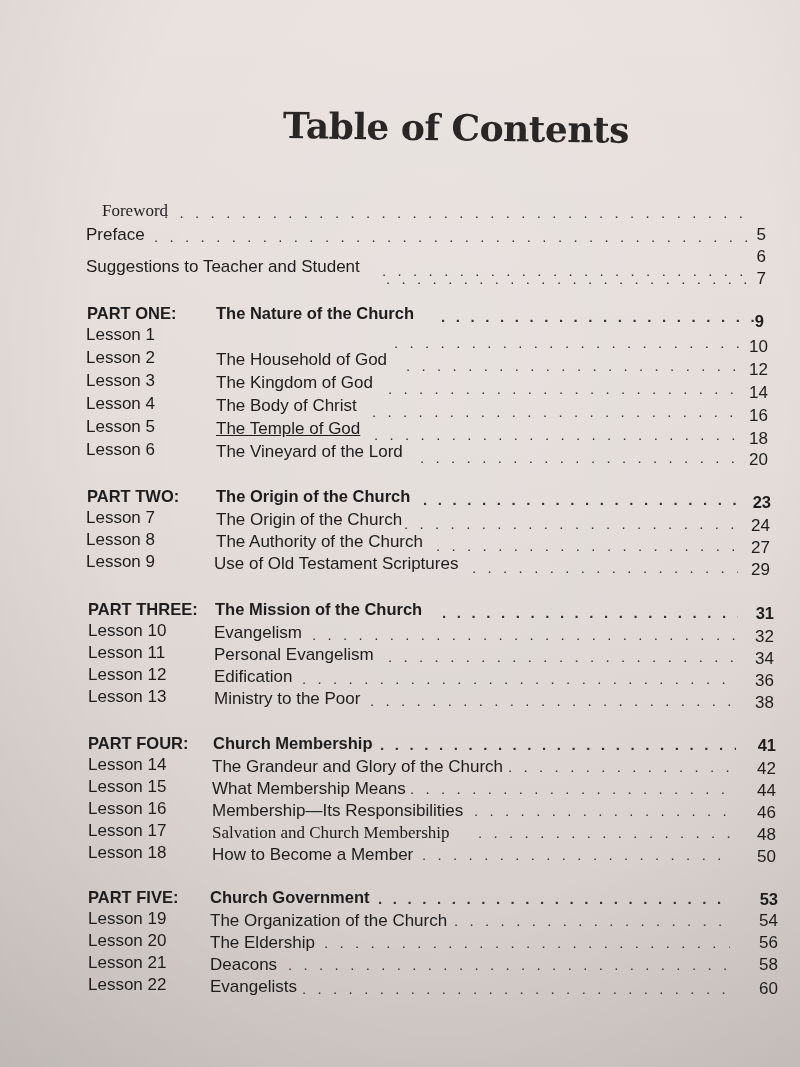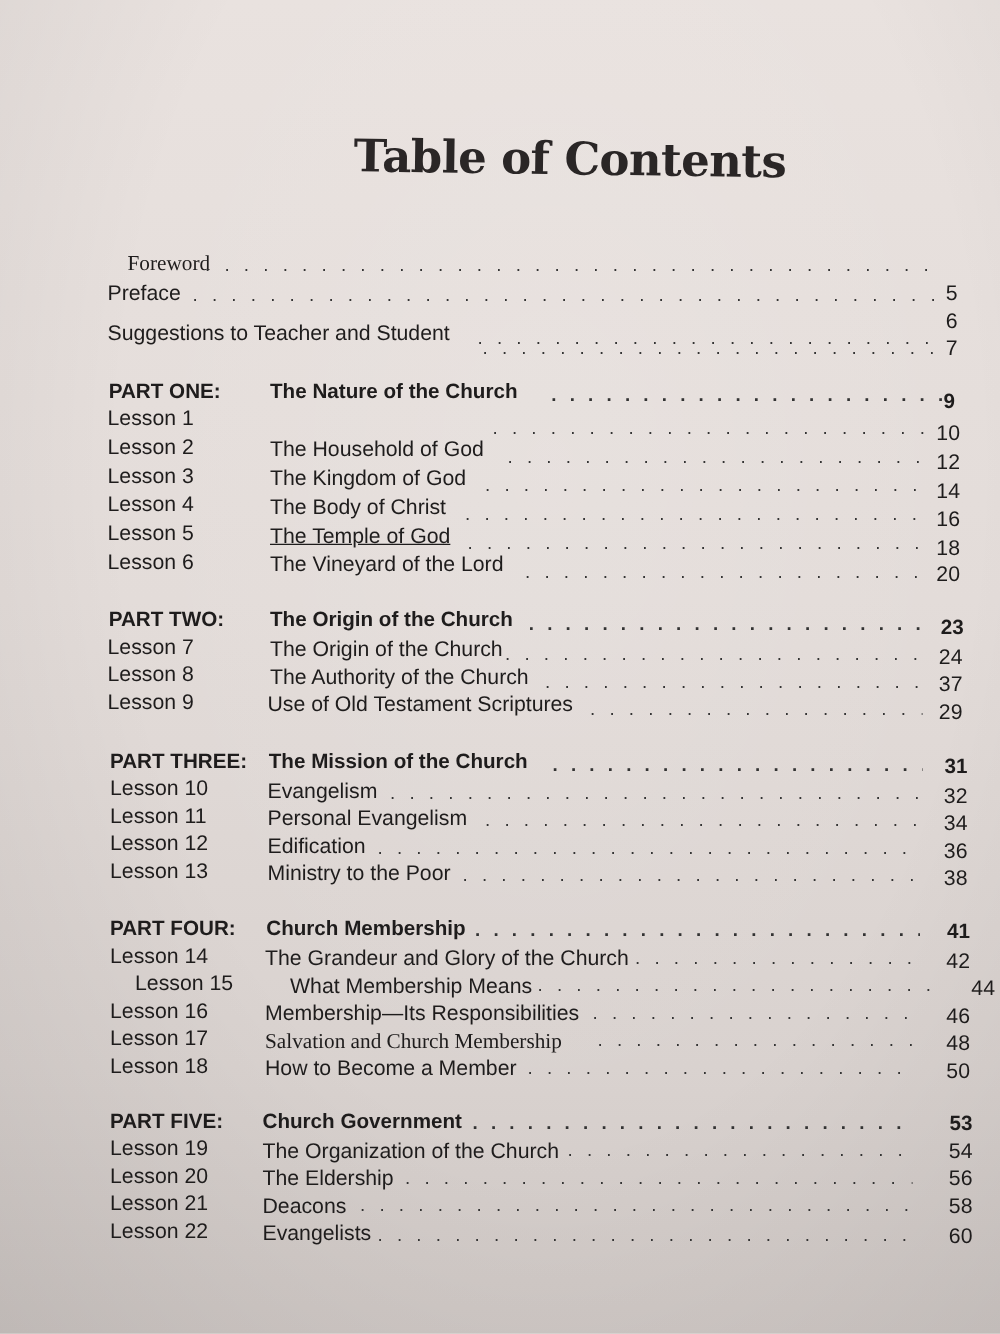--- a/index.html
+++ b/index.html
@@ -160,21 +160,21 @@
   <div class="row" style="left:86px; top:507px; width:680px;">
     <span class="lesson">Lesson 7</span>
     <span class="title-text" style="left:130px; top:2px;">The Origin of the Church</span>
     <span class="leader" style="left:318px; width:334px; top:6px;">. . . . . . . . . . . . . . . . . . . . . . . . . . . . . . . . . . . . . . . . . . . . . . . . . . . . . . . . . . . . . . . . . . . . . . . . . . . . . . . . . . . . . . . . . . . . . . . . . . . . .</span>
     <span class="page" style="right:-4px; top:8px;">24</span>
   </div>
   <div class="row" style="left:86px; top:529px; width:680px;">
     <span class="lesson">Lesson 8</span>
     <span class="title-text" style="left:130px; top:2px;">The Authority of the Church</span>
     <span class="leader" style="left:350px; width:302px; top:6px;">. . . . . . . . . . . . . . . . . . . . . . . . . . . . . . . . . . . . . . . . . . . . . . . . . . . . . . . . . . . . . . . . . . . . . . . . . . . . . . . . . . . . . . . . . . . . . . . . . . . . .</span>
-    <span class="page" style="right:-4px; top:8px;">37</span>
+    <span class="page" style="right:-4px; top:8px;">27</span>
   </div>
   <div class="row" style="left:86px; top:551px; width:680px;">
     <span class="lesson">Lesson 9</span>
     <span class="title-text" style="left:128px; top:2px;">Use of Old Testament Scriptures</span>
     <span class="leader" style="left:386px; width:266px; top:6px;">. . . . . . . . . . . . . . . . . . . . . . . . . . . . . . . . . . . . . . . . . . . . . . . . . . . . . . . . . . . . . . . . . . . . . . . . . . . . . . . . . . . . . . . . . . . . . . . . . . . . .</span>
     <span class="page" style="right:-4px; top:8px;">29</span>
   </div>
 
   <div class="row part" style="left:88px; top:598px; width:680px;">
     <span class="lesson">PART THREE:</span>
@@ -212,21 +212,21 @@
     <span class="title-text" style="left:125px;">Church Membership</span>
     <span class="leader" style="left:292px; width:356px; top:2px;">. . . . . . . . . . . . . . . . . . . . . . . . . . . . . . . . . . . . . . . . . . . . . . . . . . . . . . . . . . . . . . . . . . . . . . . . . . . . . . . . . . . . . . . . . . . . . . . . . . . . .</span>
     <span class="page" style="right:-8px; top:2px;">41</span>
   </div>
   <div class="row" style="left:88px; top:754px; width:680px;">
     <span class="lesson">Lesson 14</span>
     <span class="title-text" style="left:124px; top:2px;">The Grandeur and Glory of the Church</span>
     <span class="leader" style="left:420px; width:228px; top:2px;">. . . . . . . . . . . . . . . . . . . . . . . . . . . . . . . . . . . . . . . . . . . . . . . . . . . . . . . . . . . . . . . . . . . . . . . . . . . . . . . . . . . . . . . . . . . . . . . . . . . . .</span>
     <span class="page" style="right:-8px; top:4px;">42</span>
   </div>
-  <div class="row" style="left:88px; top:776px; width:680px;margin-left:20px;">
+  <div class="row" style="left:88px; top:776px; width:680px;">
     <span class="lesson">Lesson 15</span>
     <span class="title-text" style="left:124px; top:2px;">What Membership Means</span>
     <span class="leader" style="left:322px; width:326px; top:2px;">. . . . . . . . . . . . . . . . . . . . . . . . . . . . . . . . . . . . . . . . . . . . . . . . . . . . . . . . . . . . . . . . . . . . . . . . . . . . . . . . . . . . . . . . . . . . . . . . . . . . .</span>
     <span class="page" style="right:-8px; top:4px;">44</span>
   </div>
   <div class="row" style="left:88px; top:798px; width:680px;">
     <span class="lesson">Lesson 16</span>
     <span class="title-text" style="left:124px; top:2px;">Membership—Its Responsibilities</span>
     <span class="leader" style="left:386px; width:262px; top:2px;">. . . . . . . . . . . . . . . . . . . . . . . . . . . . . . . . . . . . . . . . . . . . . . . . . . . . . . . . . . . . . . . . . . . . . . . . . . . . . . . . . . . . . . . . . . . . . . . . . . . . .</span>
     <span class="page" style="right:-8px; top:4px;">46</span>

